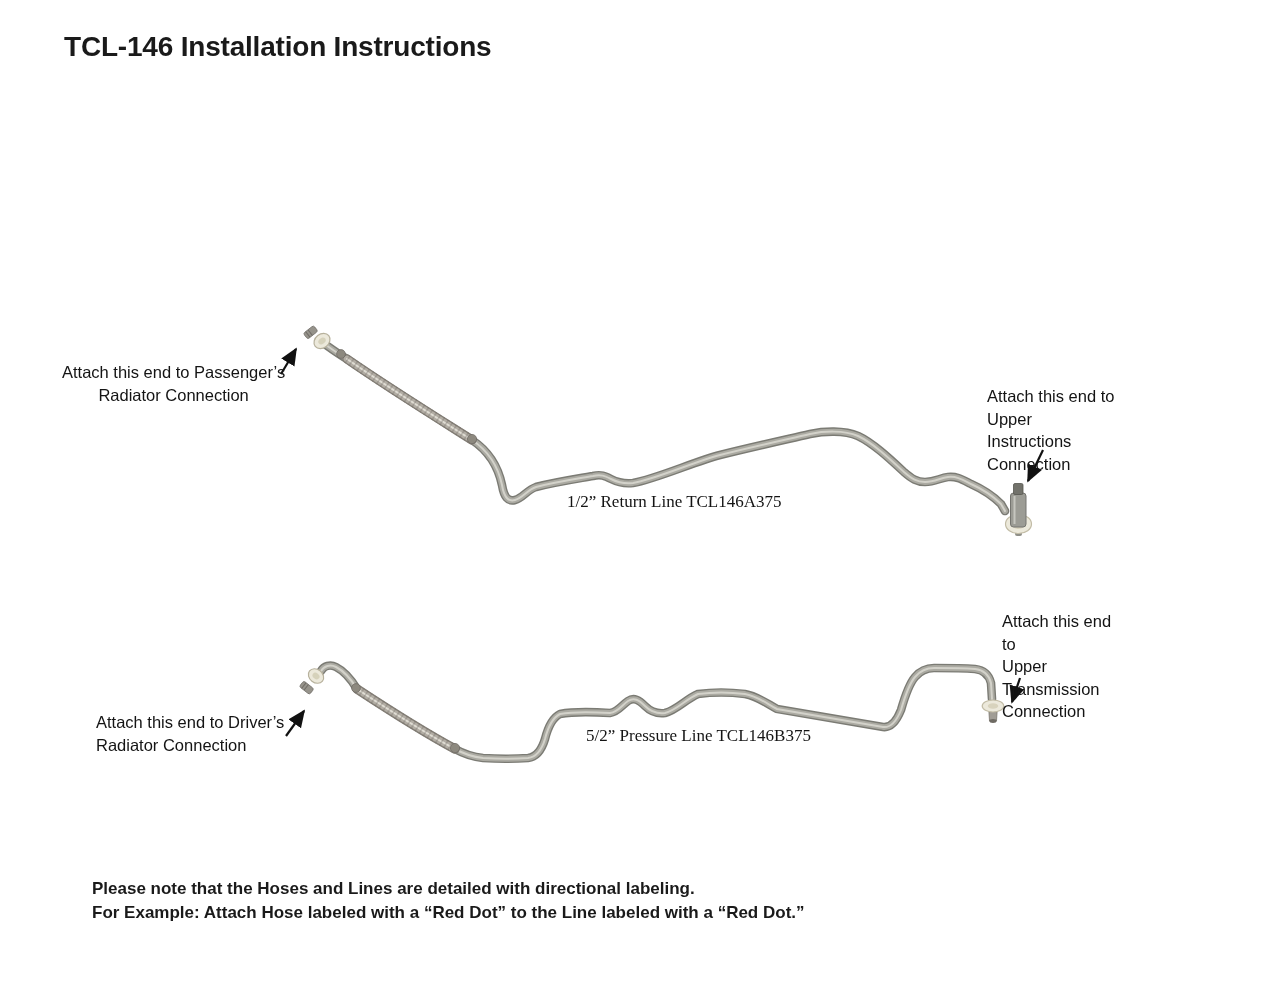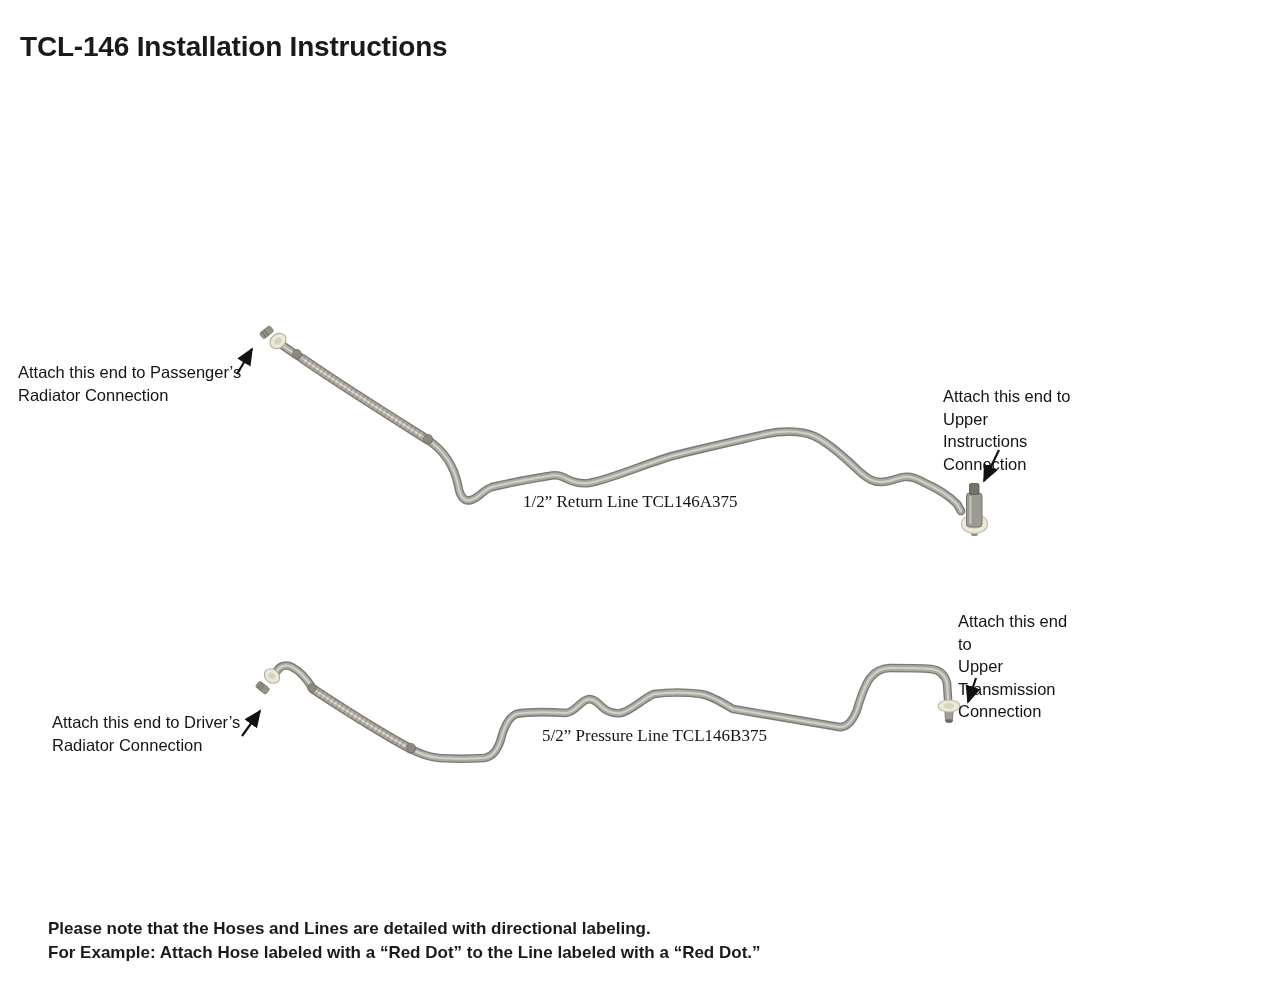--- a/index.html
+++ b/index.html
@@ -1,18 +1,18 @@
 <!DOCTYPE html>
 <html><head>
 <meta charset="utf-8">
 <style>
   html,body{margin:0;padding:0;background:#ffffff;}
   #page{
     position:relative;width:1072px;height:989px;background:#ffffff;overflow:hidden;
-    font-family:"Liberation Sans", sans-serif;color:#1a1a1a;
+    font-family:"Liberation Sans", sans-serif;color:#1a1a1a;margin-left:44px;
   }
   .abs{position:absolute;}
   .title{font-size:28px;font-weight:bold;letter-spacing:-0.2px;}
   .bold-body{font-size:16.5px;font-weight:bold;line-height:23px;}
   .annot{font-size:16.5px;font-weight:400;line-height:22.5px;color:#141414;}
   .caption{font-size:17px;font-weight:400;color:#141414;white-space:nowrap;font-family:Liberation Serif, serif;}
   .footer-note{font-size:17px;font-weight:bold;line-height:23.5px;}
   svg{display:block;}
 </style>
 </head>
@@ -151,21 +151,21 @@
         <ellipse cx="949" cy="721" rx="3.6" ry="1.9" fill="#6e6a63"></ellipse>
         <ellipse cx="949" cy="706" rx="10.8" ry="6" fill="#ece9db" stroke="#c2bca6" stroke-width="1.2"></ellipse>
         <ellipse cx="949" cy="706" rx="5.2" ry="2.8" fill="#d8d3bd"></ellipse>
       </g>
 
       <line x1="242" y1="736" x2="260" y2="711" stroke="#111111" stroke-width="2.2" marker-end="url(#ah)"></line>
       <line x1="976" y1="678" x2="968" y2="702" stroke="#111111" stroke-width="2.2" marker-end="url(#ah)"></line>
     </g>
   </svg>
 
-  <div class="abs annot" style="left:18px;top:361px;">
+  <div class="abs annot" style="left:18px;top:361px;text-align:center;">
     <div>Attach this end to Passenger’s</div>
     <div>Radiator Connection</div>
   </div>
 
   <div class="abs annot" style="left:943px;top:385px;">
     <div>Attach this end to</div>
     <div>Upper Instructions</div>
     <div>Connection</div>
   </div>
 
@@ -177,18 +177,18 @@
     <div>Connection</div>
   </div>
 
   <div class="abs annot" style="left:52px;top:711px;">
     <div>Attach this end to Driver’s</div>
     <div>Radiator Connection</div>
   </div>
 
   <div class="abs caption" style="left:542px;top:726px;">5/2” Pressure Line TCL146B375</div>
 
-  <div class="abs footer-note" style="left:48px;top:917px;width:1100px;">
+  <div class="abs footer-note" style="left:48px;top:877px;width:1100px;">
     <div>Please note that the Hoses and Lines are detailed with directional labeling.</div>
     <div>For Example: Attach Hose labeled with a “Red Dot” to the Line labeled with a “Red Dot.”</div>
   </div>
 
 </div>
 
 </body></html>

